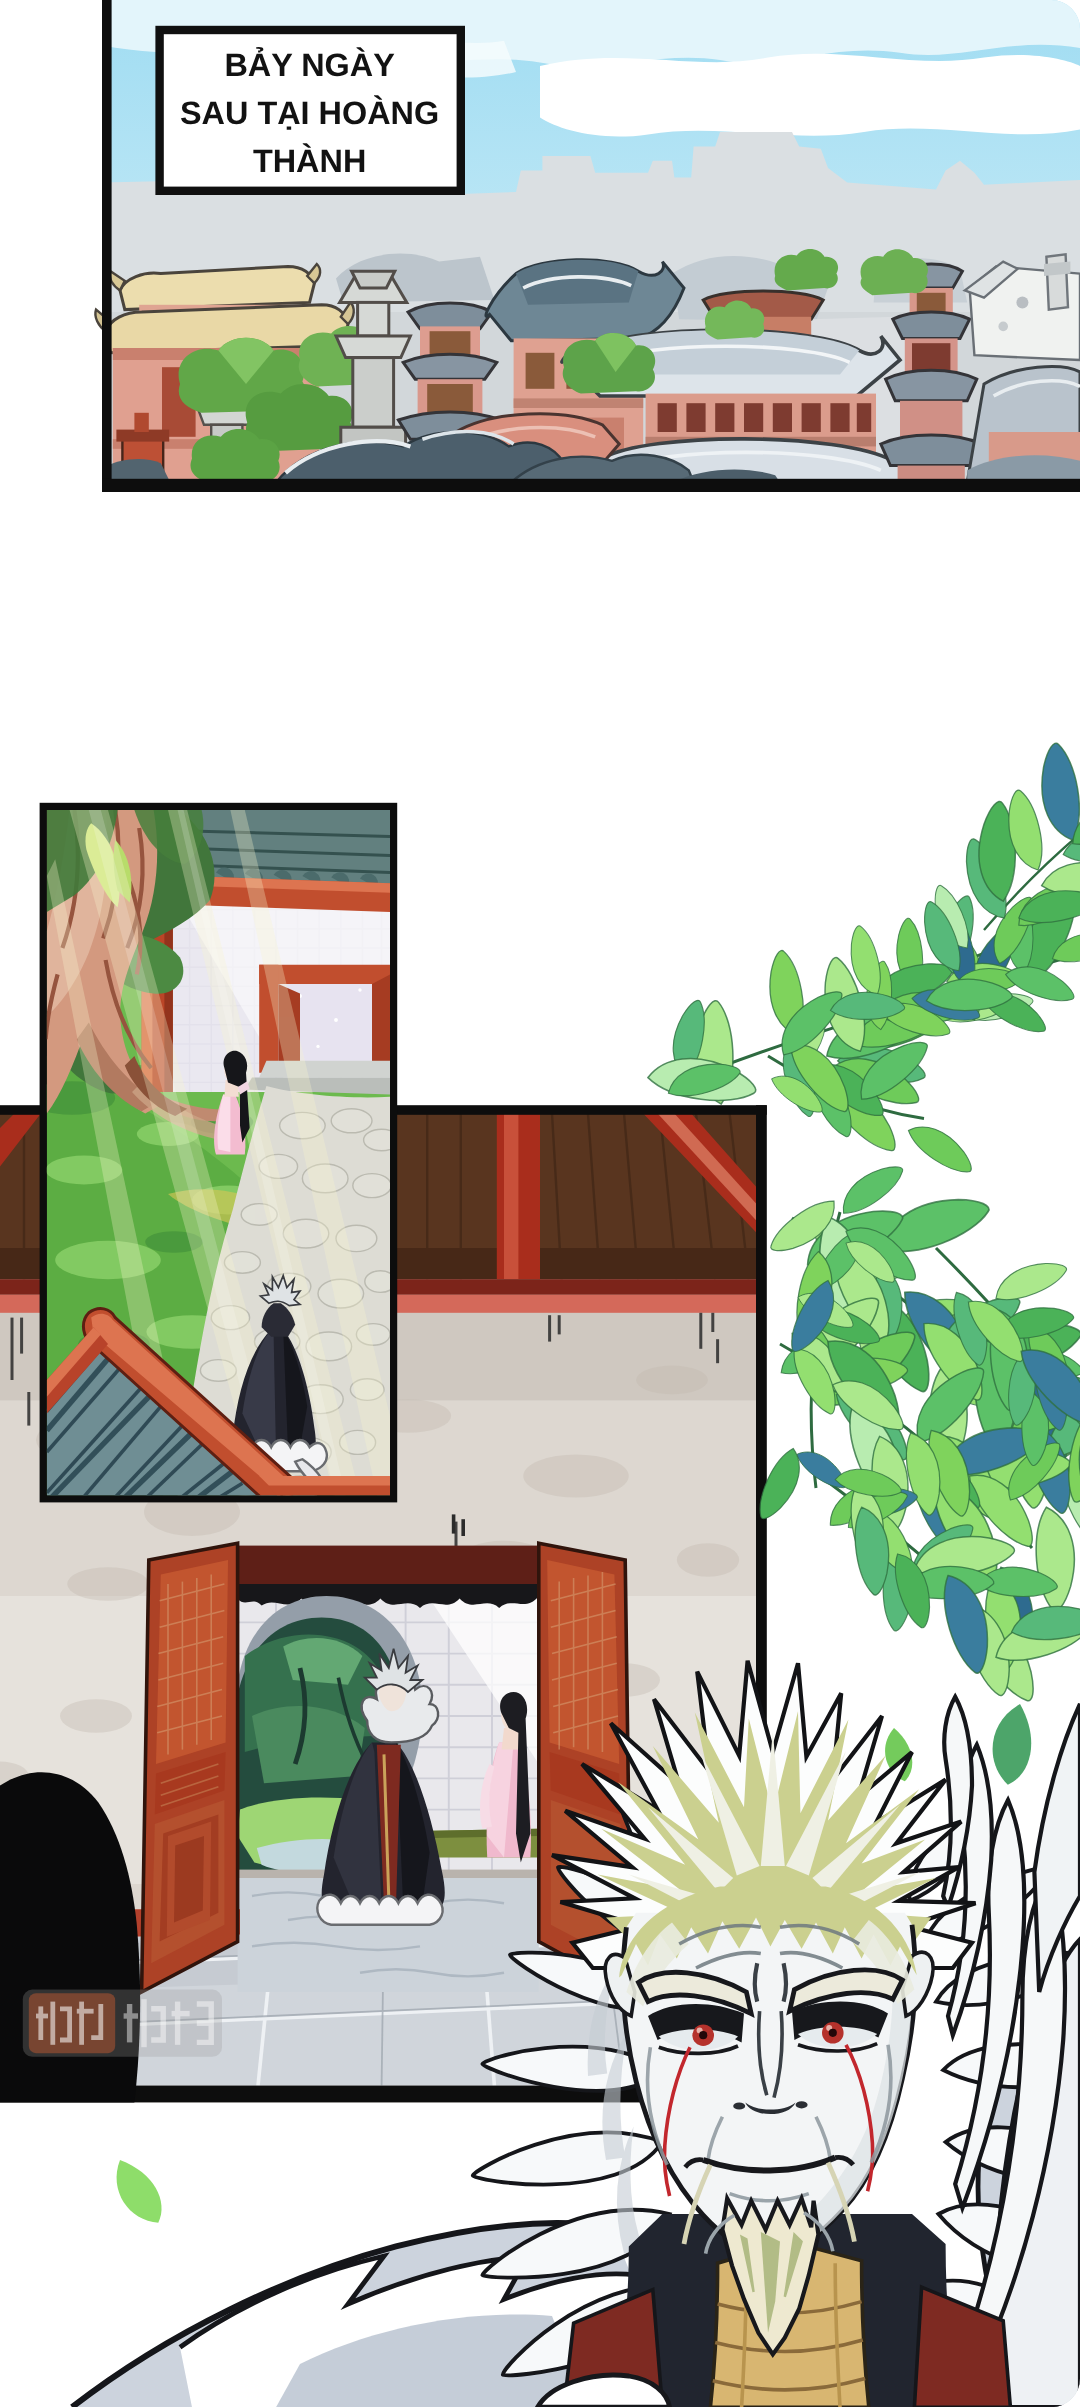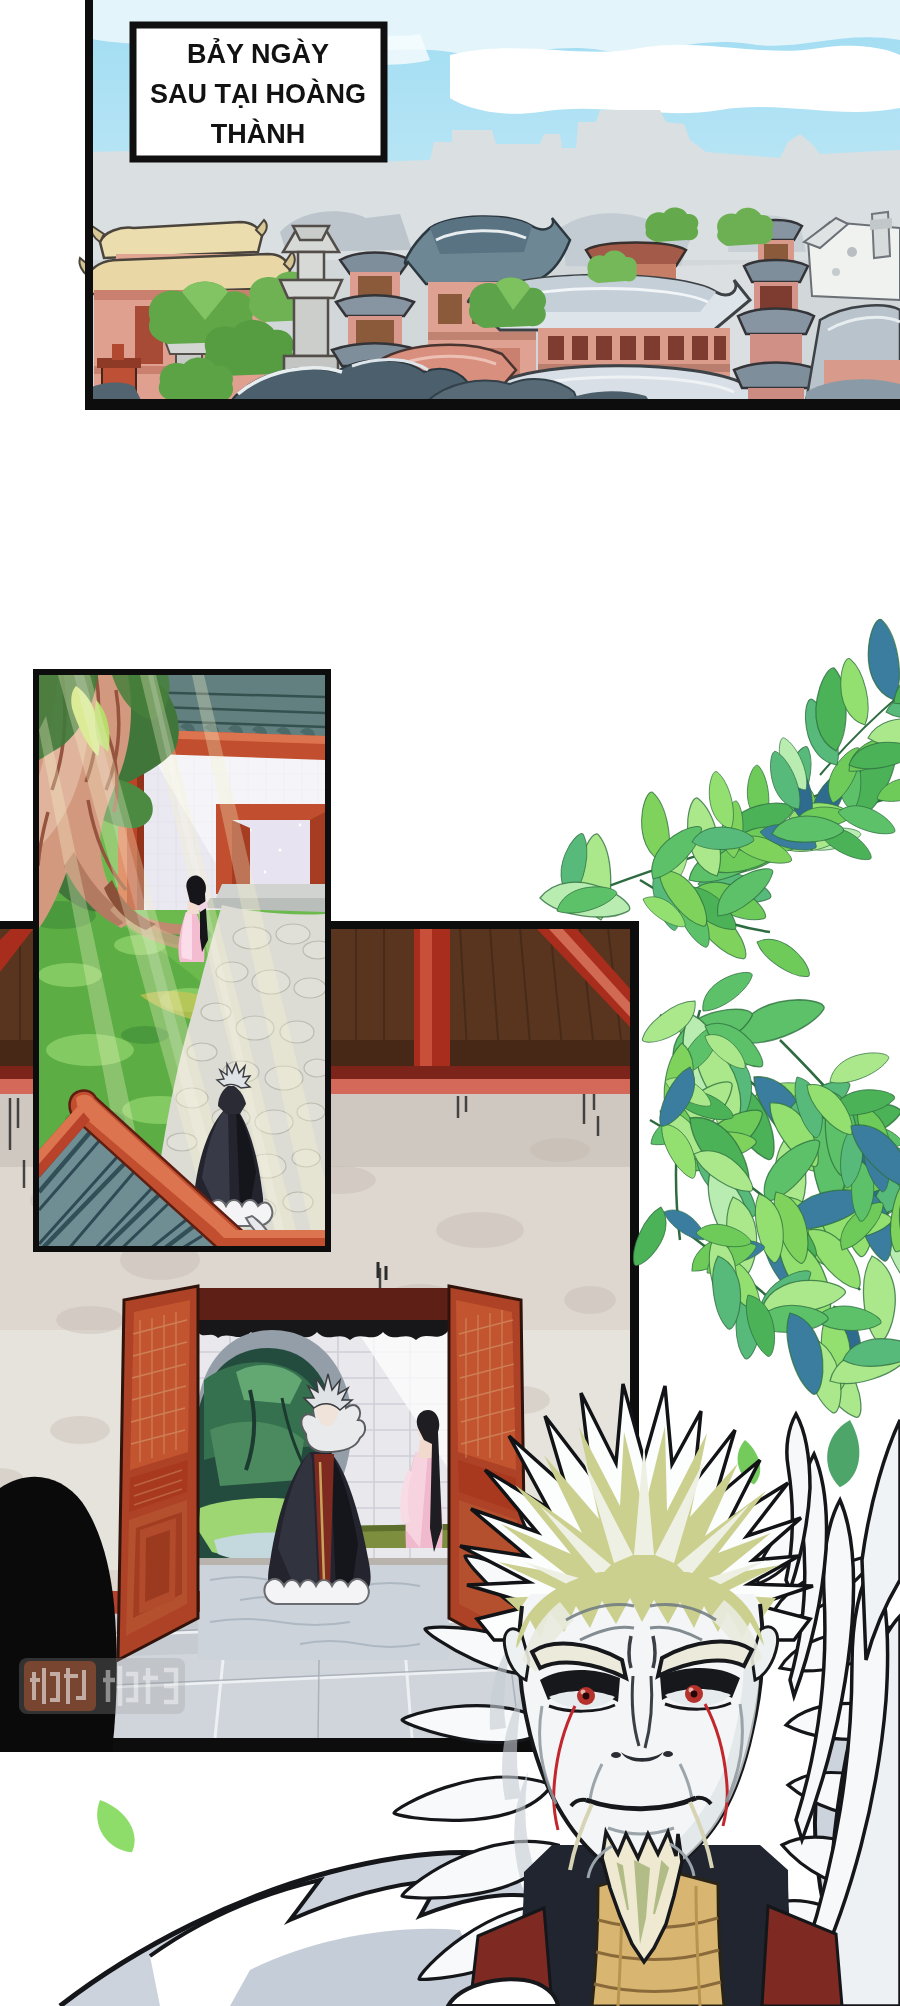--- a/index.html
+++ b/index.html
@@ -1,16 +1,16 @@
 <!DOCTYPE html>
 <html><head>
 <meta charset="utf-8">
 <style>
 html,body{margin:0;padding:0;background:#ffffff;}
-#page{position:relative;width:900px;height:2006px;background:#ffffff;overflow:hidden;font-family:"Liberation Sans", sans-serif;}
+#page{position:relative;width:900px;height:2006px;background:#ffffff;overflow:hidden;font-family:"Liberation Sans", sans-serif;border-radius:24px;}
 </style>
 </head>
 <body>
 <div id="page">
 <svg width="900" height="2006" viewBox="0 0 900 2006" xmlns="http://www.w3.org/2000/svg">
 <defs>
 <linearGradient id="sky" x1="0" y1="0" x2="0" y2="1">
 <stop offset="0" stop-color="#9fdcf2"></stop>
           <stop offset="0.6" stop-color="#c2e9f6"></stop>
           <stop offset="1" stop-color="#e8f6fb"></stop>

